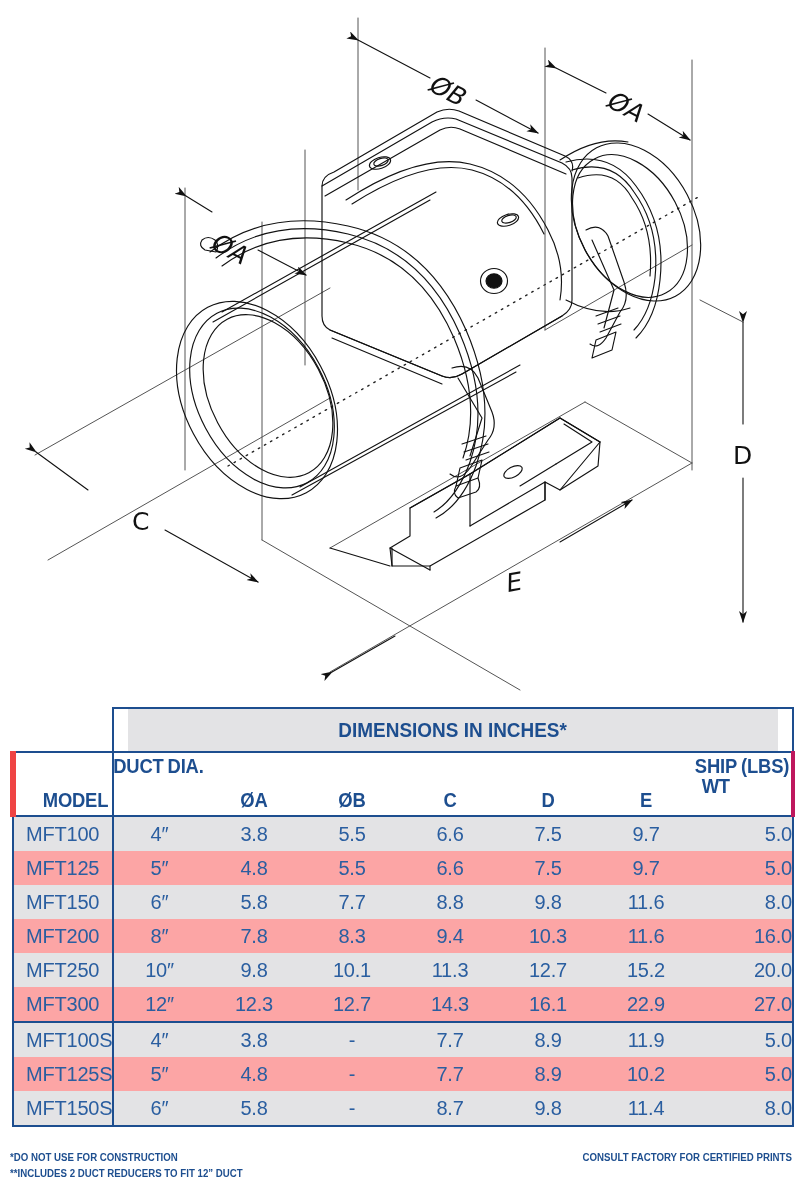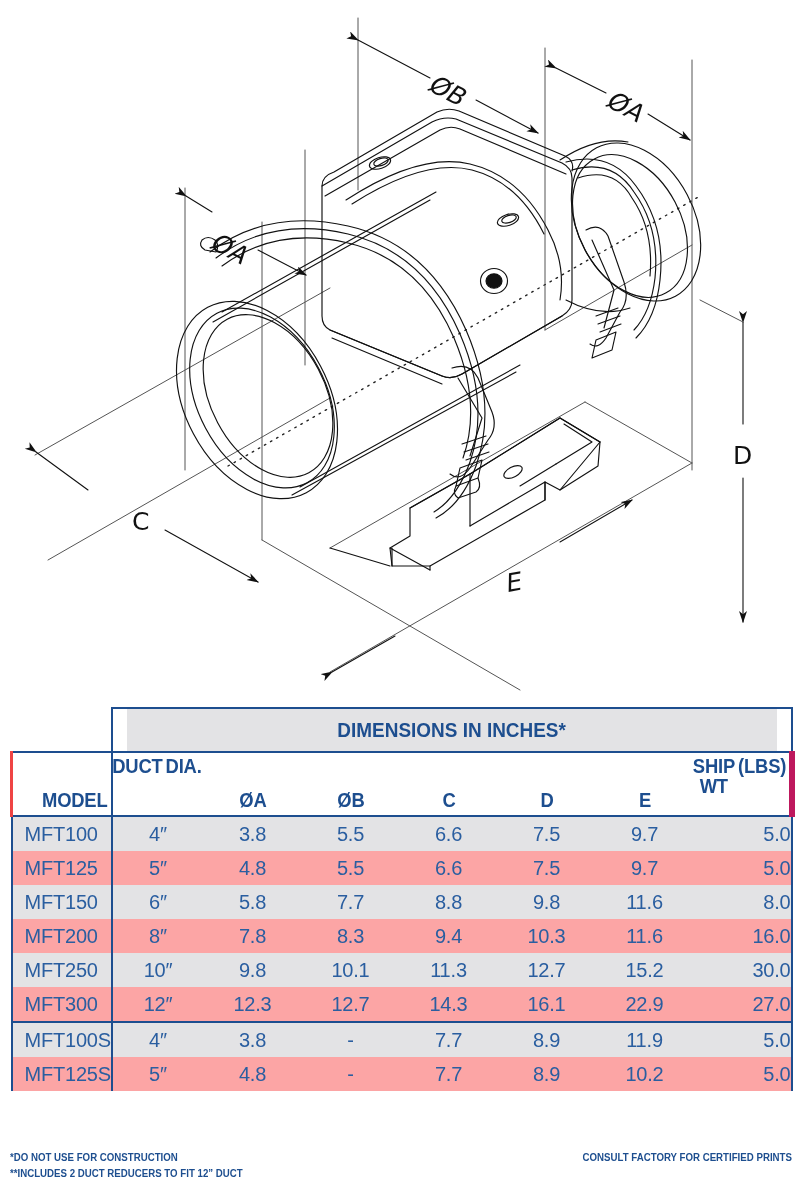--- a/index.html
+++ b/index.html
@@ -76,26 +76,26 @@
   tr.head td{
     background:#ffffff;
     height:62px;
     font-size:20px;
     font-weight:700;
     color:#1d4e8f;
     border-top:2px solid #1d4e8f;
     border-bottom:2px solid #1d4e8f;
   }
   tr.head td.model-head{
-    border-left:3px solid #ef4444;
+    border-left:6px solid #ef4444;
     border-right:2px solid #1d4e8f;
-    text-align:right;
+    text-align:center;
     padding-left:23px;
   }
-  tr.head td.last-head{border-right:6px solid #be185d;}
+  tr.head td.last-head{border-right:4px solid #be185d;}
   .head-stack{display:flex;flex-direction:row;justify-content:flex-end;height:56px;line-height:1.02;}
   .head-stack span{display:block;transform:scaleX(0.92);}
   .head-single{display:flex;flex-direction:column;justify-content:flex-end;height:56px;}
   .head-single span{display:block;transform:scaleX(0.92);}
 
   
   tr.data td{
     height:34px;
     font-size:20px;
     font-weight:400;
@@ -370,21 +370,21 @@
           <td class="last-cell">16.0</td>
         </tr>
         <tr class="data shaded">
           <td class="model-cell">MFT250</td>
           <td>10″</td>
           <td>9.8</td>
           <td>10.1</td>
           <td>11.3</td>
           <td>12.7</td>
           <td>15.2</td>
-          <td class="last-cell">30.0</td>
+          <td class="last-cell">20.0</td>
         </tr>
         <tr class="data plain">
           <td class="model-cell">MFT300</td>
           <td>12″</td>
           <td>12.3</td>
           <td>12.7</td>
           <td>14.3</td>
           <td>16.1</td>
           <td>22.9</td>
           <td class="last-cell">27.0</td>
@@ -402,20 +402,30 @@
         <tr class="data plain">
           <td class="model-cell">MFT125S</td>
           <td>5″</td>
           <td>4.8</td>
           <td>-</td>
           <td>7.7</td>
           <td>8.9</td>
           <td>10.2</td>
           <td class="last-cell">5.0</td>
         </tr>
+        <tr class="data shaded last-row">
+          <td class="model-cell">MFT150S</td>
+          <td>6″</td>
+          <td>5.8</td>
+          <td>-</td>
+          <td>8.7</td>
+          <td>9.8</td>
+          <td>11.4</td>
+          <td class="last-cell">8.0</td>
+        </tr>
       </tbody>
   </table>
 </div>
 
 <div id="footnotes">
   <div class="fn-row">
     <span class="fn-left">*DO NOT USE FOR CONSTRUCTION</span>
     <span class="fn-right">CONSULT FACTORY FOR CERTIFIED PRINTS</span>
   </div>
   <div class="fn-row">

